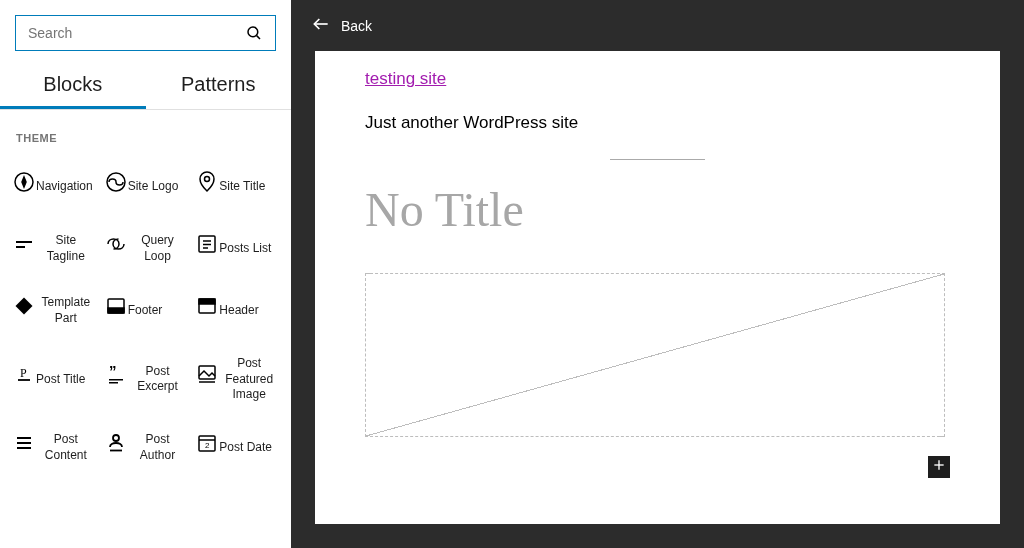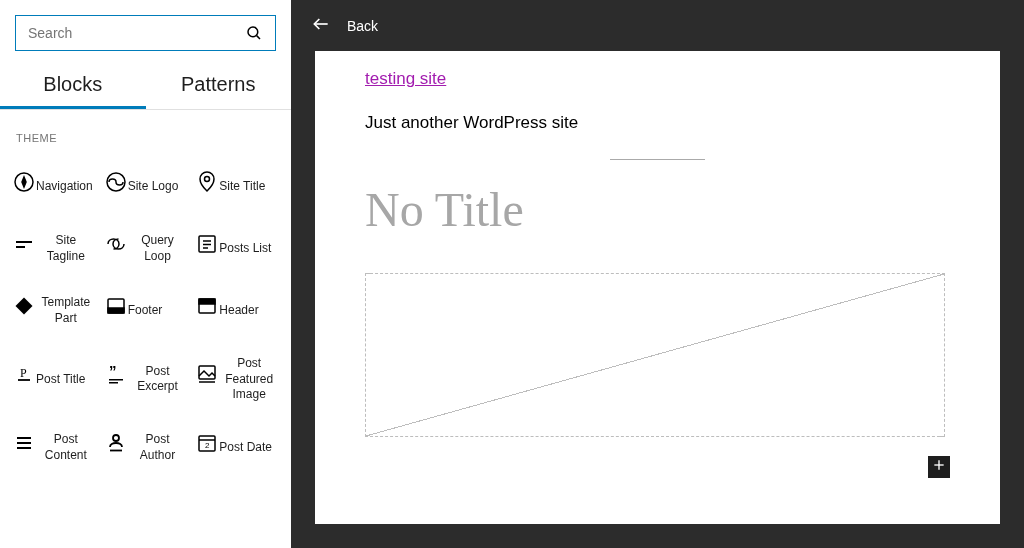--- a/index.html
+++ b/index.html
@@ -9,31 +9,31 @@
     .search-wrap { padding: 15px 15px 12px; }
     .search-box { display: flex; align-items: center; border: 1.5px solid #007cba; padding: 8px 12px; justify-content: flex-end; }
     .search-input { flex: 1; border: none; outline: none; font-size: 14px; color: #757575; }
     .search-icon { width: 18px; height: 18px; }
     
     .tabs { display: flex; border-bottom: 1px solid #e0e0e0; }
     .tab { flex: 1; text-align: center; padding: 10px 0; font-size: 20px; color: #1e1e1e; cursor: pointer; border-bottom: 3px solid transparent; }
     .tab.active { border-bottom-color: #007cba; font-weight: 500; }
     
     .panel { flex: 1; overflow-y: auto; padding: 0 8px 16px; }
-    .section-title { font-size: 11px; letter-spacing: 0.5px; font-weight: 400; color: #757575; text-transform: uppercase; padding: 22px 8px 12px; }
+    .section-title { font-size: 11px; letter-spacing: 0.5px; font-weight: 700; color: #757575; text-transform: uppercase; padding: 22px 8px 12px; }
     
     .block-grid { display: grid; grid-template-columns: repeat(3, 1fr); }
     .block-item { display: flex; flex-direction: row; align-items: center; padding: 14px 4px; cursor: pointer; text-align: center; }
     .block-icon { width: 24px; height: 24px; margin-bottom: 10px; display:flex; align-items:center; justify-content:center; }
     .block-icon svg { width: 24px; height: 24px; }
     .block-label { font-size: 12px; color: #1e1e1e; line-height: 1.3; }
     
     .main { flex: 1; display: flex; flex-direction: column; height: 100%; }
     .topbar { display: flex; align-items: center; padding: 14px 20px; color: #fff; }
-    .back-btn { display: flex; align-items: center; gap: 16px; font-size: 14px; cursor: pointer; }
+    .back-btn { display: flex; align-items: center; gap: 10px; font-size: 14px; cursor: pointer; }
     .back-btn svg { width: 20px; height: 20px; }
     
     .canvas-wrap { flex: 1; padding: 0 24px 24px 24px; }
     .canvas { background: #fff; height: 100%; position: relative; padding: 18px 50px 32px; overflow: hidden; }
     .site-name { font-size: 17px; text-decoration: underline; color: #a21caf; }
     .tagline { font-size: 17px; color: #000; margin-top: 24px; }
     .divider { width: 95px; height: 1px; background: #aaa; margin: 26px auto 0; }
     .page-title { font-family: Georgia, serif; font-size: 48px; color: #a7a7a7; font-weight: 400; margin-top: 22px; }
     .placeholder-box { margin-top: 36px; width: 580px; height: 164px; border: 1px dashed #bdbdbd; position: relative; background:
       linear-gradient(to bottom right, transparent calc(50% - 0.5px), #bdbdbd calc(50% - 0.5px), #bdbdbd calc(50% + 0.5px), transparent calc(50% + 0.5px));

